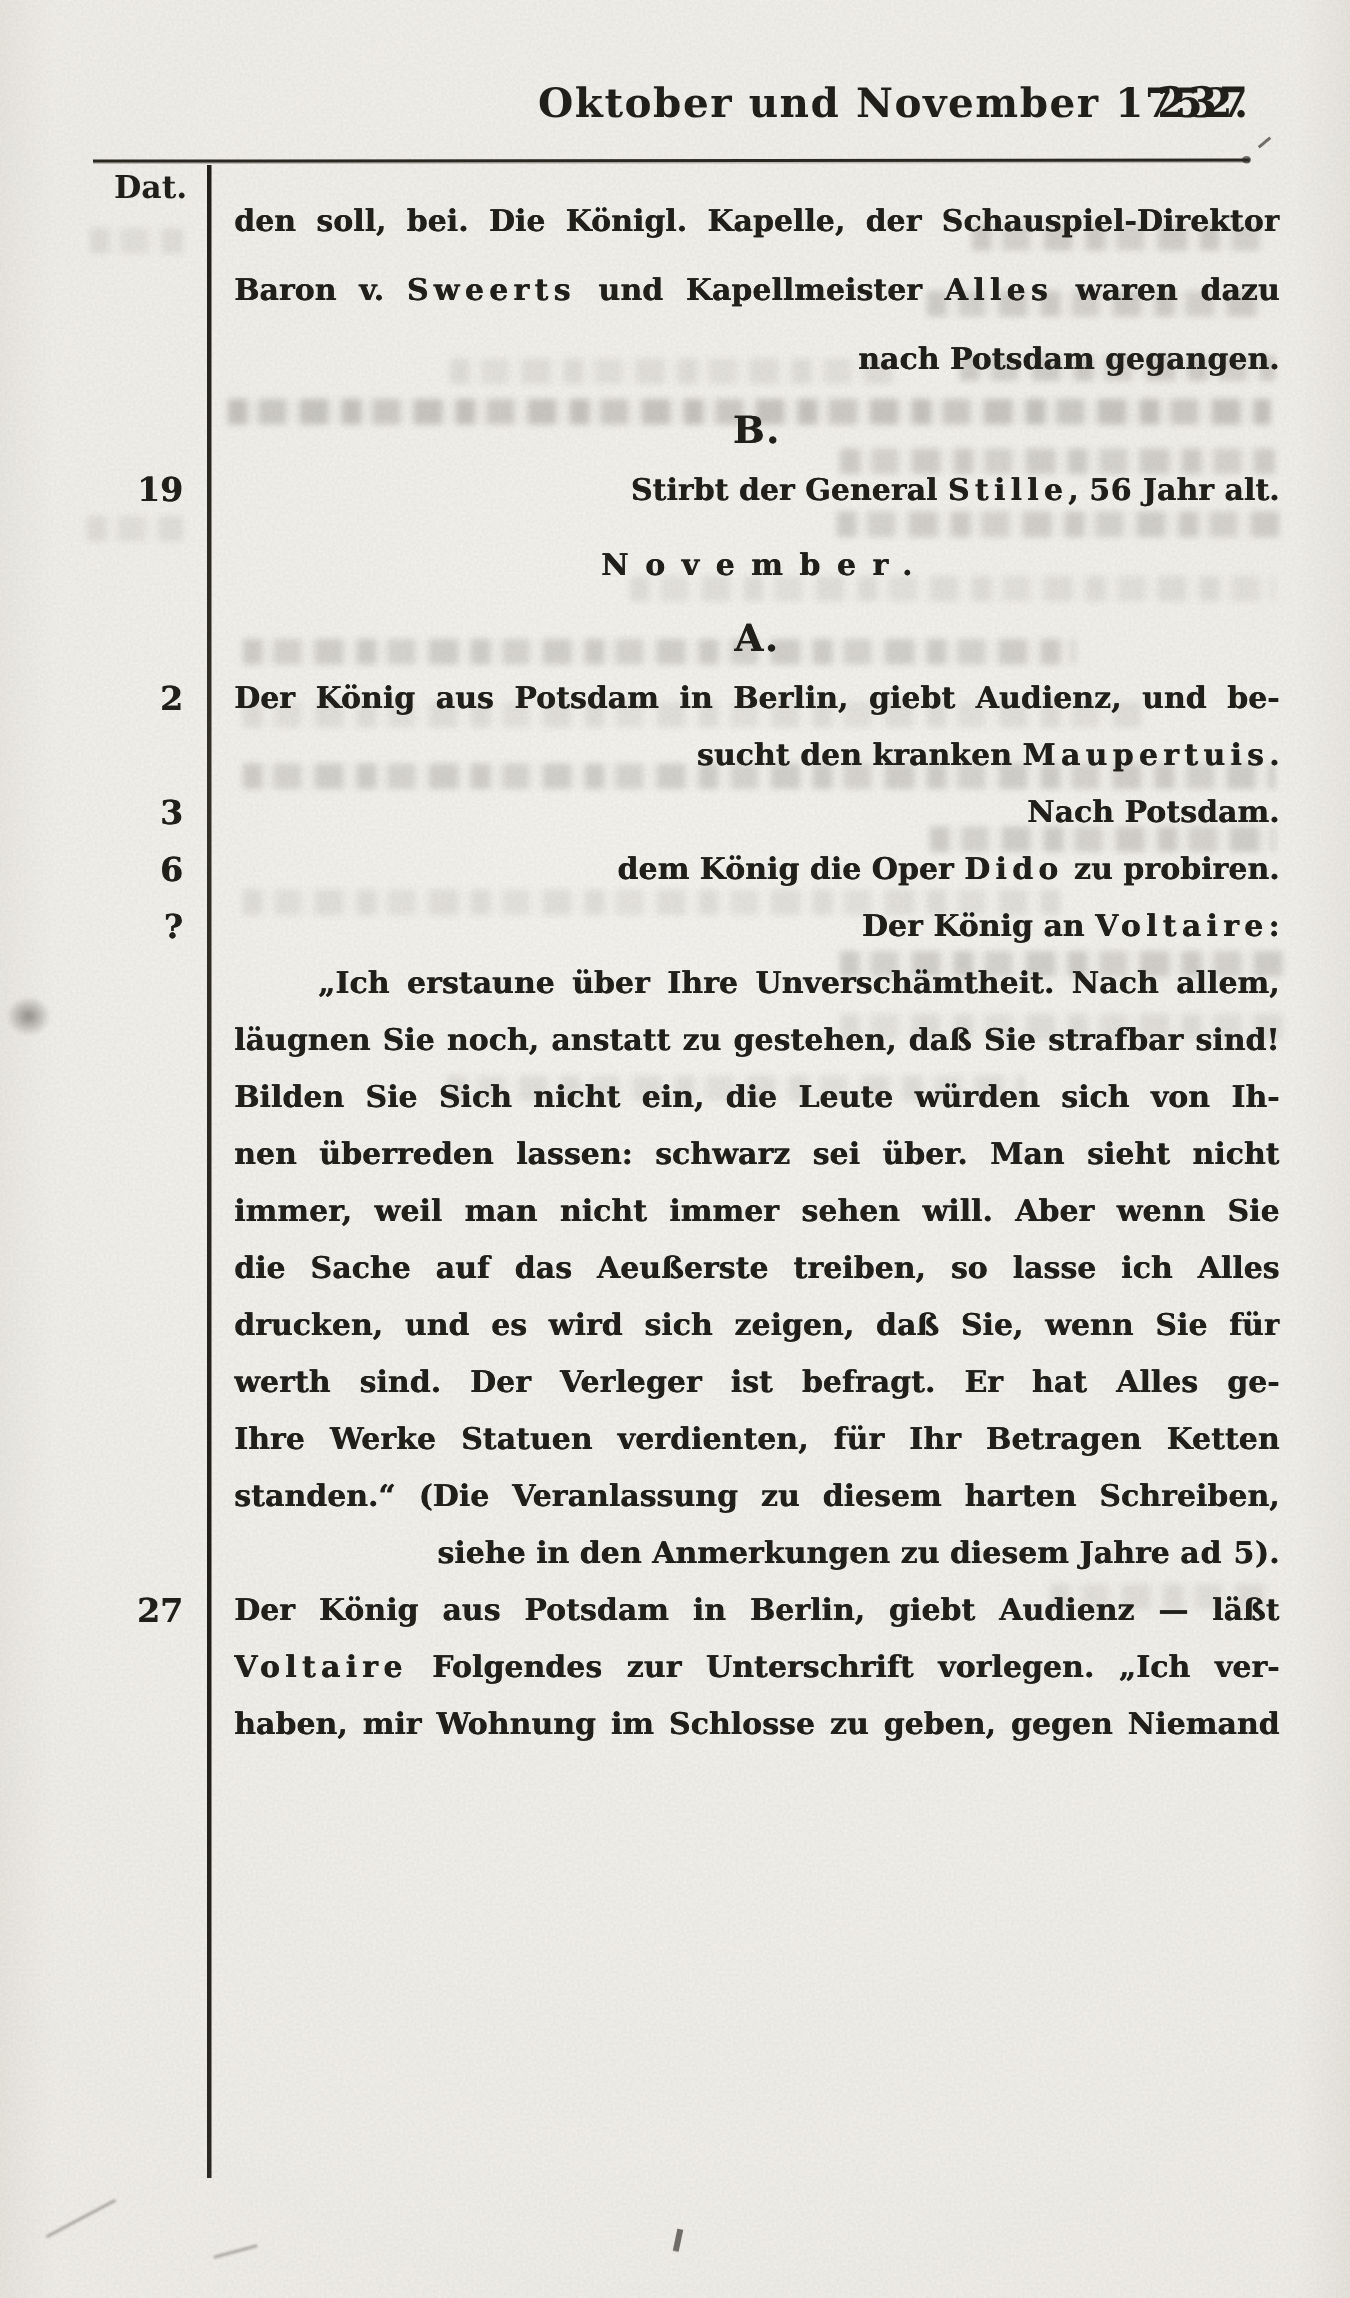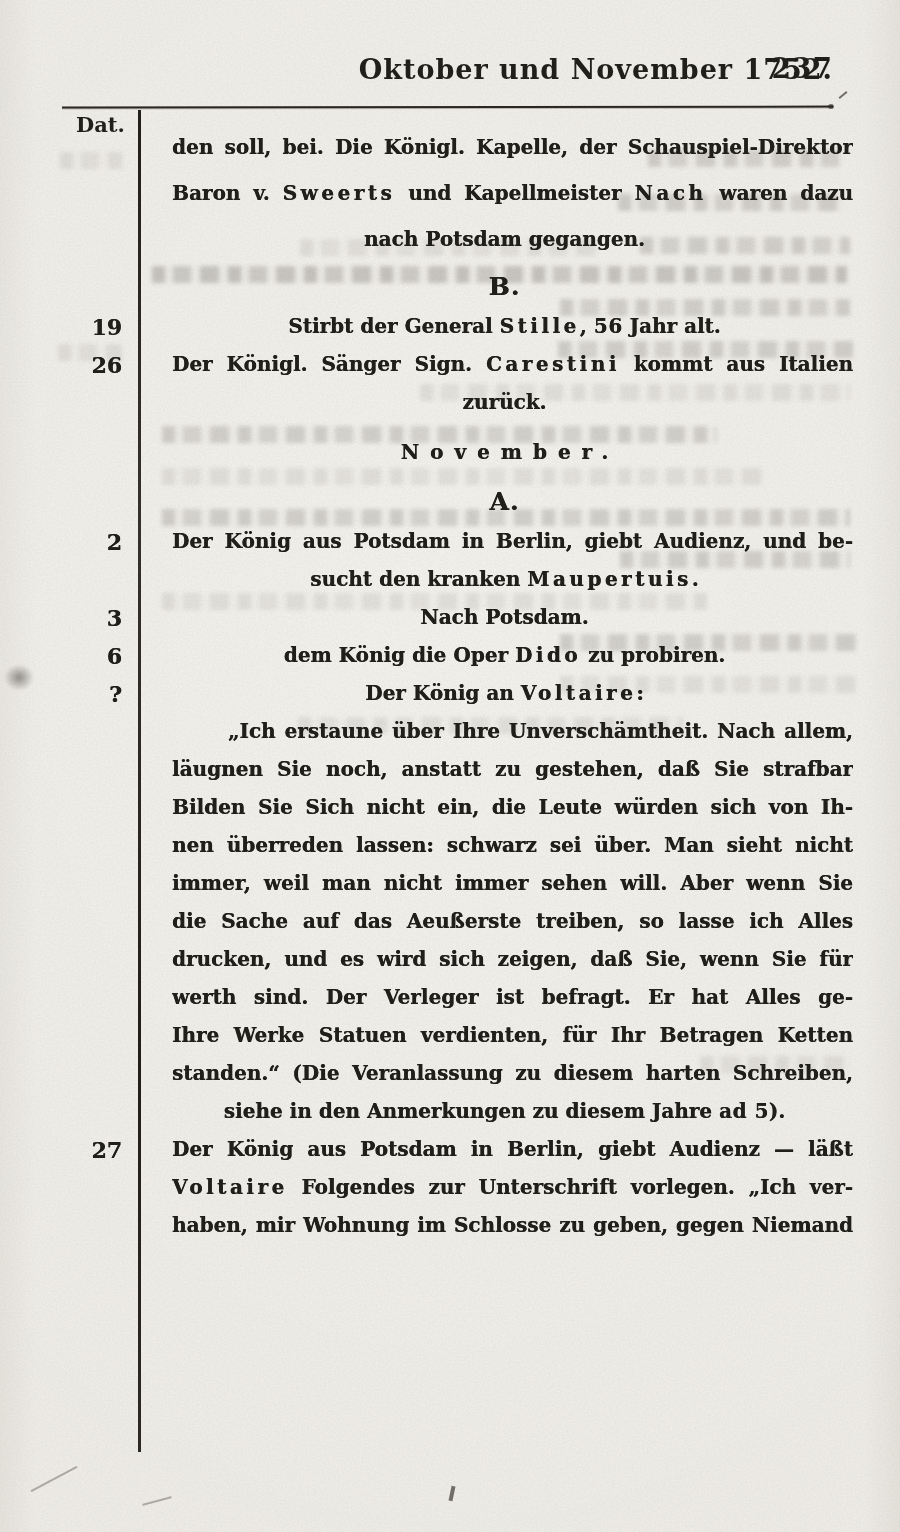--- a/index.html
+++ b/index.html
@@ -31,22 +31,22 @@
   .running-header{position:absolute;left:62px;top:54px;width:771px;height:40px;z-index:3;}
   .header-title{position:absolute;left:0;right:0;text-align:right;font-size:27px;font-weight:700;letter-spacing:1px;}
   .page-number{position:absolute;right:0;top:-2px;font-size:28px;font-weight:700;letter-spacing:1px;}
   .header-rule{position:absolute;left:62px;top:106px;width:771px;height:2px;background:#2a2620;z-index:3;transform:rotate(-.06deg);box-shadow:0 1px 0 rgba(42,38,32,.25);}
   .dat-label{position:absolute;left:76px;top:112px;font-size:21px;font-weight:700;z-index:3;}
   .v-rule{position:absolute;left:138px;top:110px;width:3px;height:1342px;background:linear-gradient(180deg,#211e19,#35312a 30%,#211e19 70%,#2c2822);z-index:3;}
 
   .content{position:absolute;left:156px;top:124px;width:697px;z-index:4;font-size:20px;font-weight:700;line-height:38px;text-shadow:.3px 0 0 currentColor;}
   .para{position:relative;}
   .line{height:38px;overflow:hidden;}
-  .line.j{text-align:justify;text-align-last:justify;text-justify:inter-word;margin-left:16px;}
-  .line.l{text-align:center;}
+  .line.j{text-align:justify;text-align-last:justify;text-justify:inter-word;}
+  .line.l{text-align:right;}
   .first-para .line{line-height:46px;height:46px;}
   .indent-first .line:first-child{padding-left:56px;}
   .date{position:absolute;left:-98px;top:1px;width:64px;text-align:right;font-size:22px;line-height:38px;font-weight:700;}
   .heading{text-align:center;font-size:25px;line-height:40px;margin-top:5px;letter-spacing:1px;font-weight:700;}
   .month-heading{text-align:center;font-size:20px;line-height:50px;margin-top:6px;letter-spacing:11px;text-indent:11px;font-weight:700;}
   .sp{letter-spacing:3.5px;}
   .num{font-weight:700;letter-spacing:.5px;}
 </style>
 </head>
 <body>
@@ -94,32 +94,27 @@
     <div class="page-number">237</div>
   </div>
 
   <div class="header-rule"></div>
   <div class="dat-label">Dat.</div>
   <div class="v-rule"></div>
 
   <div id="content" class="content">
       <div class="para first-para">
         <div class="line j">den soll, bei. Die Königl. Kapelle, der Schauspiel-Direktor</div>
-        <div class="line j">Baron v. <span class="sp">Sweerts</span> und Kapellmeister <span class="sp">Nach</span> waren dazu</div>
+        <div class="line j">Baron v. <span class="sp">Sweerts</span> und Kapellmeister <span class="sp">Alles</span> waren dazu</div>
         <div class="line l">nach Potsdam gegangen.</div>
       </div>
       <div class="heading">B.</div>
       <div class="para">
         <span class="date">19</span>
         <div class="line l">Stirbt der General <span class="sp">Stille</span>, <span class="num">56</span> Jahr alt.</div>
-      </div>
-      <div class="para">
-        <span class="date">26</span>
-        <div class="line j">Der Königl. Sänger Sign. <span class="sp">Carestini</span> kommt aus Italien</div>
-        <div class="line l">zurück.</div>
       </div>
       <div class="month-heading">November.</div>
       <div class="heading">A.</div>
       <div class="para">
         <span class="date">2</span>
         <div class="line j">Der König aus Potsdam in Berlin, giebt Audienz, und be-</div>
         <div class="line l">sucht den kranken <span class="sp">Maupertuis</span>.</div>
       </div>
       <div class="para">
         <span class="date">3</span>

